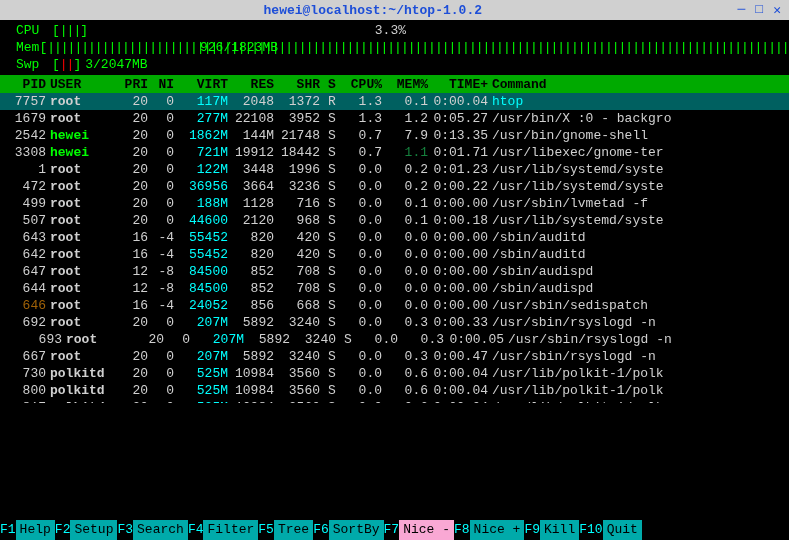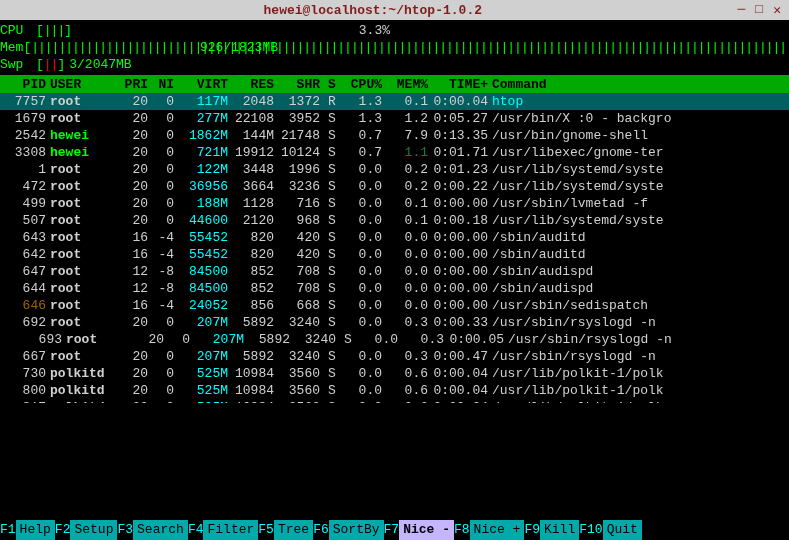--- a/index.html
+++ b/index.html
@@ -67,31 +67,31 @@
       font-size: 13px;
       height: 20px;
       line-height: 20px;
     }
   </style>
 </head>
 <body>
 
 <div style="width:789px;height:540px;background:#000;overflow:hidden;position:relative;">
 
-  <div id="title-bar" style="background:#d0d0d0;color:#7f1d1d;display:flex;align-items:center;padding:2px 8px;font-size:13px;">
+  <div id="title-bar" style="background:#d0d0d0;color:#1d4ed8;display:flex;align-items:center;padding:2px 8px;font-size:13px;">
     <span style="flex:1;text-align:center;font-weight:bold;">hewei@localhost:~/htop-1.0.2</span>
     <div style="display:flex;gap:10px;">
       <span style="cursor:pointer;">─</span>
       <span style="cursor:pointer;">□</span>
       <span style="cursor:pointer;">✕</span>
     </div>
   </div>
 
 
-  <div style="display:flex;padding:2px 0;font-size:13px;">
+  <div style="display:flex;padding:2px 16px;font-size:13px;">
 
     <div style="width:390px;">
 
       <div class="meter-row" style="display:flex;align-items:center;height:17px;">
         <span style="color:#00ff00;width:36px;font-size:13px;">CPU</span>
         <span style="color:#00ff00;">[</span>
         <span style="color:#00ff00;letter-spacing:-1px;">|||</span>
         <span style="color:#00ff00;">]</span>
         <span style="color:#d0d0d0;margin-left:auto;width:220px;text-align:right;">3.3%</span>
       </div>
@@ -173,21 +173,21 @@
     <span style="width:60px;text-align:right;padding-right:4px;color:#d0d0d0;">0:13.35</span>
     <span style="flex:1;color:#d0d0d0;overflow:hidden;white-space:nowrap;">/usr/bin/gnome-shell</span>
   </div>
       <div style="display: flex; padding: 0px 4px; font-size: 13px; line-height: 17px; cursor: pointer;">
     <span style="width:46px;text-align:right;padding-right:4px;color:#d0d0d0;">3308</span>
     <span style="width:66px;color:#00ff00;font-weight:bold;">hewei</span>
     <span style="width:36px;text-align:right;padding-right:4px;color:#d0d0d0;">20</span>
     <span style="width:26px;text-align:right;padding-right:4px;color:#d0d0d0;">0</span>
     <span style="width:54px;text-align:right;padding-right:4px;color:#00ffff;">721M</span>
     <span style="width:46px;text-align:right;padding-right:4px;color:#d0d0d0;">19912</span>
-    <span style="width:46px;text-align:right;padding-right:4px;color:#d0d0d0;">10124</span>
+    <span style="width:46px;text-align:right;padding-right:4px;color:#d0d0d0;">18442</span>
     <span style="width:16px;text-align:center;color:#d0d0d0;">S</span>
     <span style="width:46px;text-align:right;padding-right:4px;color:#d0d0d0;">0.7</span>
     <span style="width:46px;text-align:right;padding-right:4px;color:#15803d;">1.1</span>
     <span style="width:60px;text-align:right;padding-right:4px;color:#d0d0d0;">0:01.71</span>
     <span style="flex:1;color:#d0d0d0;overflow:hidden;white-space:nowrap;">/usr/libexec/gnome-ter</span>
   </div>
       <div style="display: flex; padding: 0px 4px; font-size: 13px; line-height: 17px; cursor: pointer;">
     <span style="width:46px;text-align:right;padding-right:4px;color:#d0d0d0;">1</span>
     <span style="width:66px;color:#d0d0d0;font-weight:bold;">root</span>
     <span style="width:36px;text-align:right;padding-right:4px;color:#d0d0d0;">20</span>
@@ -406,21 +406,21 @@
       <span style="background: rgb(0, 170, 170); color: rgb(0, 0, 0); padding: 0px 4px; font-size: 13px; cursor: pointer;">Setup</span>
       <span style="color: rgb(0, 255, 255); font-size: 13px;">F3</span>
       <span style="background: rgb(0, 170, 170); color: rgb(0, 0, 0); padding: 0px 4px; font-size: 13px; cursor: pointer;">Search</span>
       <span style="color: rgb(0, 255, 255); font-size: 13px;">F4</span>
       <span style="background: rgb(0, 170, 170); color: rgb(0, 0, 0); padding: 0px 4px; font-size: 13px; cursor: pointer;">Filter</span>
       <span style="color: rgb(0, 255, 255); font-size: 13px;">F5</span>
       <span style="background: rgb(0, 170, 170); color: rgb(0, 0, 0); padding: 0px 4px; font-size: 13px; cursor: pointer;">Tree</span>
       <span style="color: rgb(0, 255, 255); font-size: 13px;">F6</span>
       <span style="background: rgb(0, 170, 170); color: rgb(0, 0, 0); padding: 0px 4px; font-size: 13px; cursor: pointer;">SortBy</span>
       <span style="color: rgb(0, 255, 255); font-size: 13px;">F7</span>
-      <span style="background: #c4b5fd; color: rgb(0, 0, 0); padding: 0px 4px; font-size: 13px; cursor: pointer; font-weight: bold;">Nice -</span>
+      <span style="background: #f9a8d4; color: rgb(0, 0, 0); padding: 0px 4px; font-size: 13px; cursor: pointer;">Nice -</span>
       <span style="color: rgb(0, 255, 255); font-size: 13px;">F8</span>
       <span style="background: rgb(0, 170, 170); color: rgb(0, 0, 0); padding: 0px 4px; font-size: 13px; cursor: pointer;">Nice +</span>
       <span style="color: rgb(0, 255, 255); font-size: 13px;">F9</span>
       <span style="background: rgb(0, 170, 170); color: rgb(0, 0, 0); padding: 0px 4px; font-size: 13px; cursor: pointer;">Kill</span>
       <span style="color: rgb(0, 255, 255); font-size: 13px;">F10</span>
       <span style="background: rgb(0, 170, 170); color: rgb(0, 0, 0); padding: 0px 4px; font-size: 13px; cursor: pointer;">Quit</span>
     </div>
 
 </div>
 

